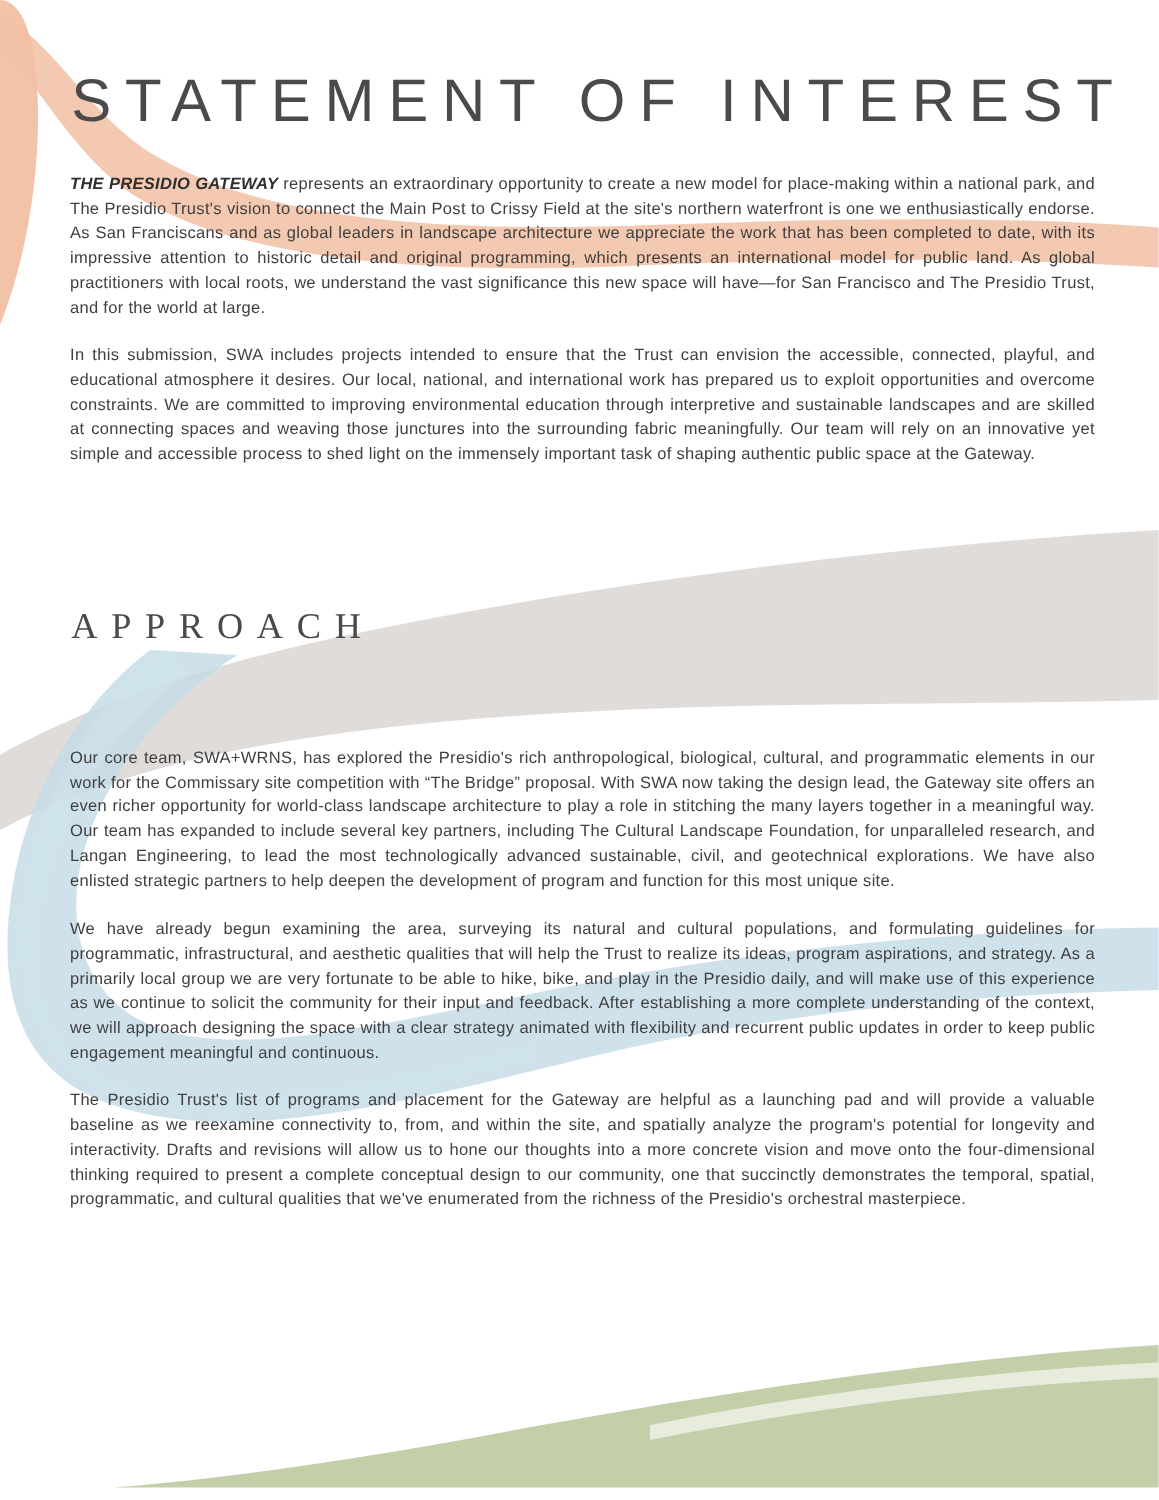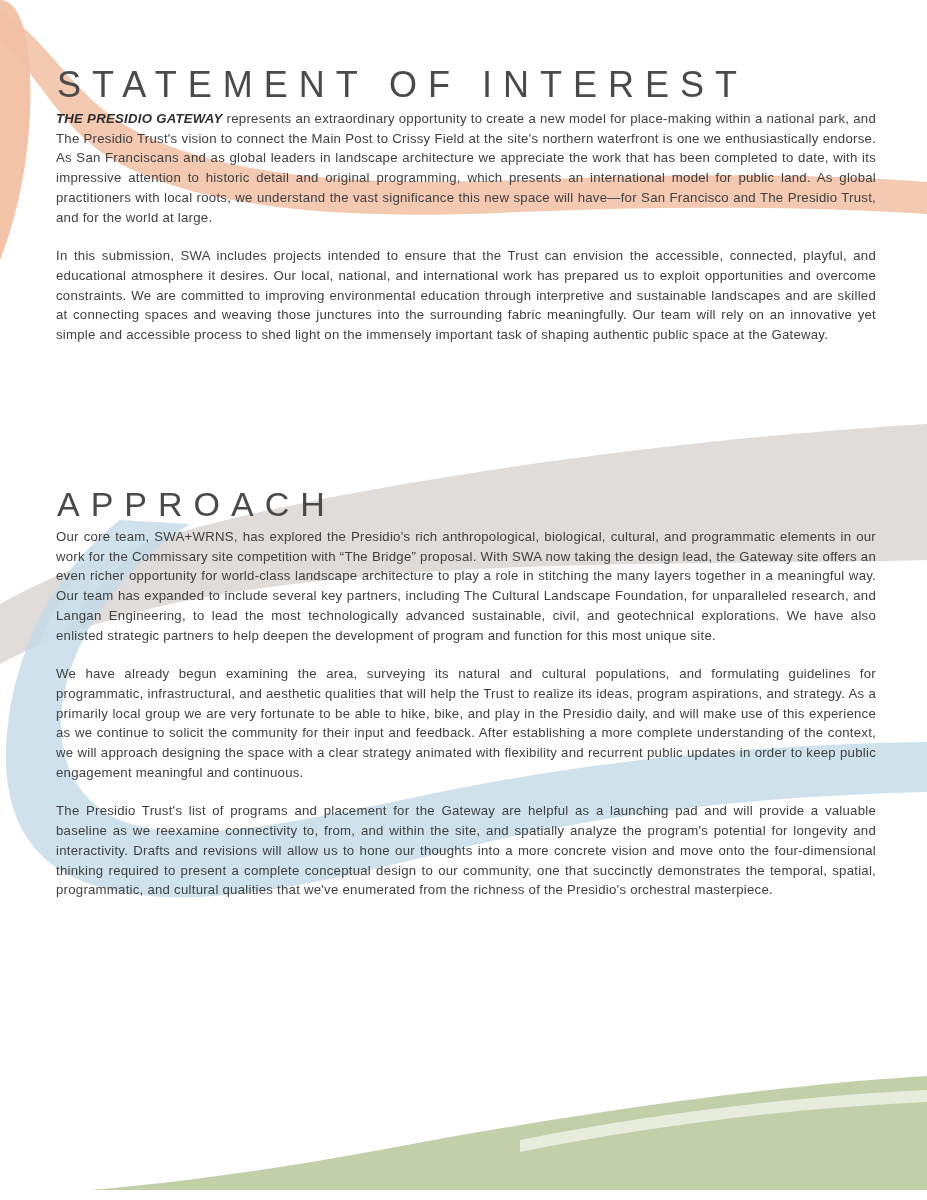--- a/index.html
+++ b/index.html
@@ -38,51 +38,53 @@
     font-size: 40px;
     font-weight: 300;
     letter-spacing: 11px;
     color: #4a4a4a;
     margin: 0;
     font-family: "Liberation Sans", sans-serif;
   }
   .statement-title {
     position: absolute;
     left: 57px;
-    top: 64px;
-    font-size: 36px;
+    top: 54px;
+    font-size: 48px;
   }
   .approach-title {
     position: absolute;
     left: 57px;
     top: 485px;
-    font-size: 34px;
+    font-size: 29px;
+    font-family: Liberation Serif, serif;
   }
   .body-block {
     position: absolute;
     width: 820px;
     left: 56px;
     font-size: 13.2px;
     line-height: 19.7px;
     text-align: justify;
     color: #404040;
     letter-spacing: 0.25px;
+    margin-top: 28px;
   }
   .body-block p {
     margin: 0 0 19px 0;
   }
   .lead-label {
     font-weight: bold;
     font-style: italic;
     color: #2e2e2e;
   }
   .italic {
   }
   #statement-body { top: 109px; }
-  #approach-body { top: 527px; }
+  #approach-body { top: 568px; }
 </style>
 </head>
 <body>
 
 <div class="page">
 
   <svg class="bg-art" viewBox="0 0 927 1200" preserveAspectRatio="none">
 
     <path d="M0,0 C18,0 28,30 30,75 C33,140 20,210 0,260 L0,0 Z" fill="#f0b998" opacity="0.85"></path>
     <path d="M0,12 C40,30 70,90 120,122 C210,178 360,186 520,180 C660,175 800,172 927,182 L927,214 C800,206 660,206 520,212 C360,220 200,212 110,158 C58,126 28,60 0,40 Z" fill="#f2bfa3" opacity="0.85"></path>

